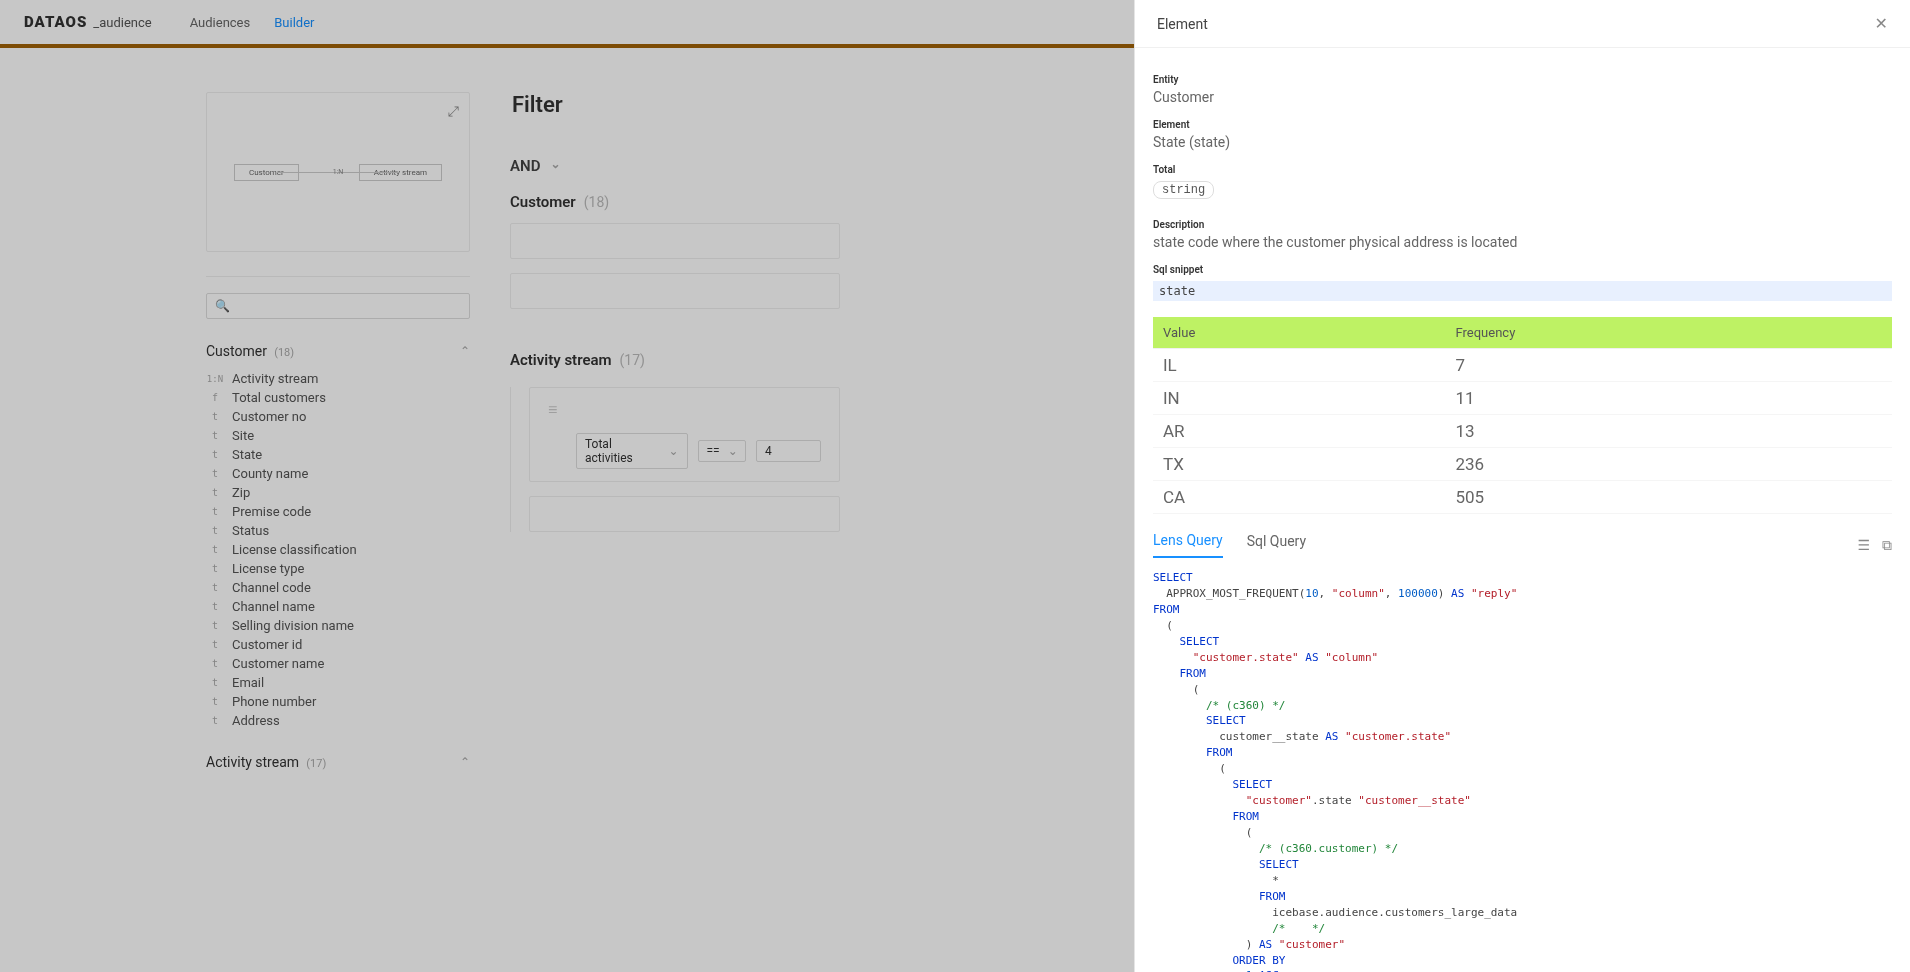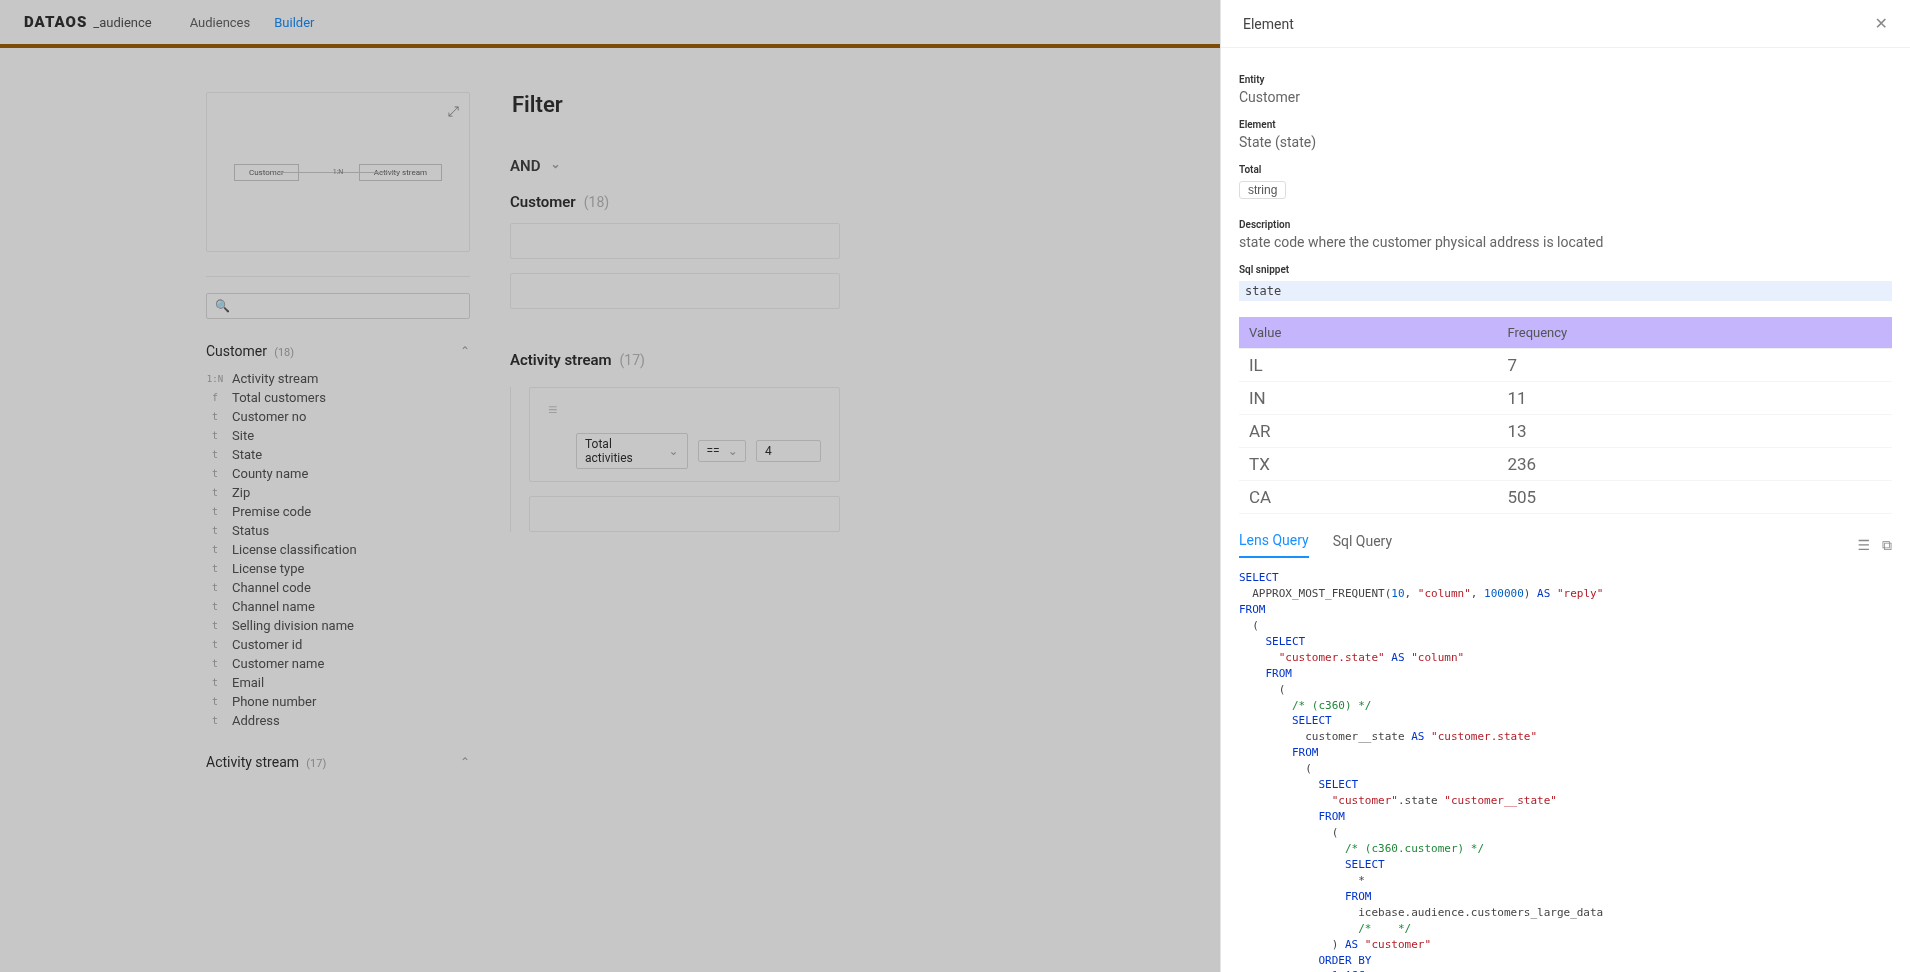--- a/index.html
+++ b/index.html
@@ -53,35 +53,35 @@
 
 .activity-section { margin-top: 42px; }
 .activity-block { border-left: 1px solid #eee; padding-left: 18px; margin-top: 18px; width: 330px; }
 .sub-block { border: 1px solid #eee; border-radius: 2px; padding: 12px 18px; margin-bottom: 14px; }
 .sub-block .bars { color: #ccc; font-size: 16px; margin-bottom: 14px; }
 .inline-controls { display: flex; gap: 10px; align-items: center; margin-left: 28px; }
 .select-ctl { border: 1px solid #ddd; border-radius: 2px; padding: 3px 8px; font-size: 12px; display: flex; align-items: center; gap: 8px; min-width: 104px; justify-content: space-between; }
 .num-input { border: 1px solid #ddd; border-radius: 2px; padding: 3px 8px; font-size: 12px; width: 66px; }
 
 
-.panel { position: absolute; top: 0; right: 0; width: 690px; height: 100%; background: #fff; border-left: 1px solid #e5e5e5; display: flex; flex-direction: column; }
+.panel { position: absolute; top: 0; right: 0; width: 776px; height: 100%; background: #fff; border-left: 1px solid #e5e5e5; display: flex; flex-direction: column; }
 .panel-head { display: flex; align-items: center; justify-content: space-between; padding: 14px 22px; border-bottom: 1px solid #f0f0f0; }
 .panel-head .title { font-size: 14px; color: #444; }
 .close-x { font-size: 16px; color: #888; cursor: pointer; }
 .panel-body { padding: 20px 18px; overflow-y: auto; flex: 1; }
 .panel-body::-webkit-scrollbar { width: 8px; }
 .panel-body::-webkit-scrollbar-thumb { background: #ddd; }
 
 .meta-label { font-size: 10px; font-weight: 600; color: #333; margin-top: 6px; }
 .meta-value { font-size: 14px; color: #666; margin-top: 4px; margin-bottom: 14px; }
-.badge { display: inline-block; border: 1px solid #ddd; border-radius: 3px; padding: 1px 8px; font-size: 12px; font-family: Liberation Sans, sans-serif; color: #555; margin-top: 6px; margin-bottom: 14px; }
+.badge { display: inline-block; border: 1px solid #ddd; border-radius: 8px; padding: 1px 8px; font-size: 12px; font-family: Liberation Mono, monospace; color: #555; margin-top: 6px; margin-bottom: 14px; }
 .snippet { background: #e8f0fe; padding: 3px 6px; font-family: monospace; font-size: 12px; color: #444; margin-top: 6px; margin-bottom: 16px; }
 
 .freq-table { width: 100%; border-collapse: collapse; margin-top: 8px; margin-bottom: 18px; }
-.freq-table th { text-align: left; font-weight: 400; color: #555; background: #c4b5fd; padding: 8px 10px; font-size: 13px; border-bottom: 1px solid #f0f0f0; }
+.freq-table th { text-align: left; font-weight: 400; color: #555; background: #bef264; padding: 8px 10px; font-size: 13px; border-bottom: 1px solid #f0f0f0; }
 .freq-table td { padding: 6px 10px; font-size: 17px; color: #666; border-bottom: 1px solid #f5f5f5; }
 
 .tabs { display: flex; align-items: center; gap: 24px; margin-bottom: 12px; }
 .tab { font-size: 14px; color: #666; padding-bottom: 8px; cursor: pointer; }
 .tab.active { color: #1890ff; border-bottom: 2px solid #1890ff; }
 .tab-actions { margin-left: auto; display: flex; gap: 12px; color: #888; font-size: 14px; }
 
 .sql-code { font-family: Menlo, Consolas, monospace; font-size: 11px; line-height: 1.45; white-space: pre; color: #444; }
 .kw { color: #0033cc; }
 .str { color: #b31d28; }

